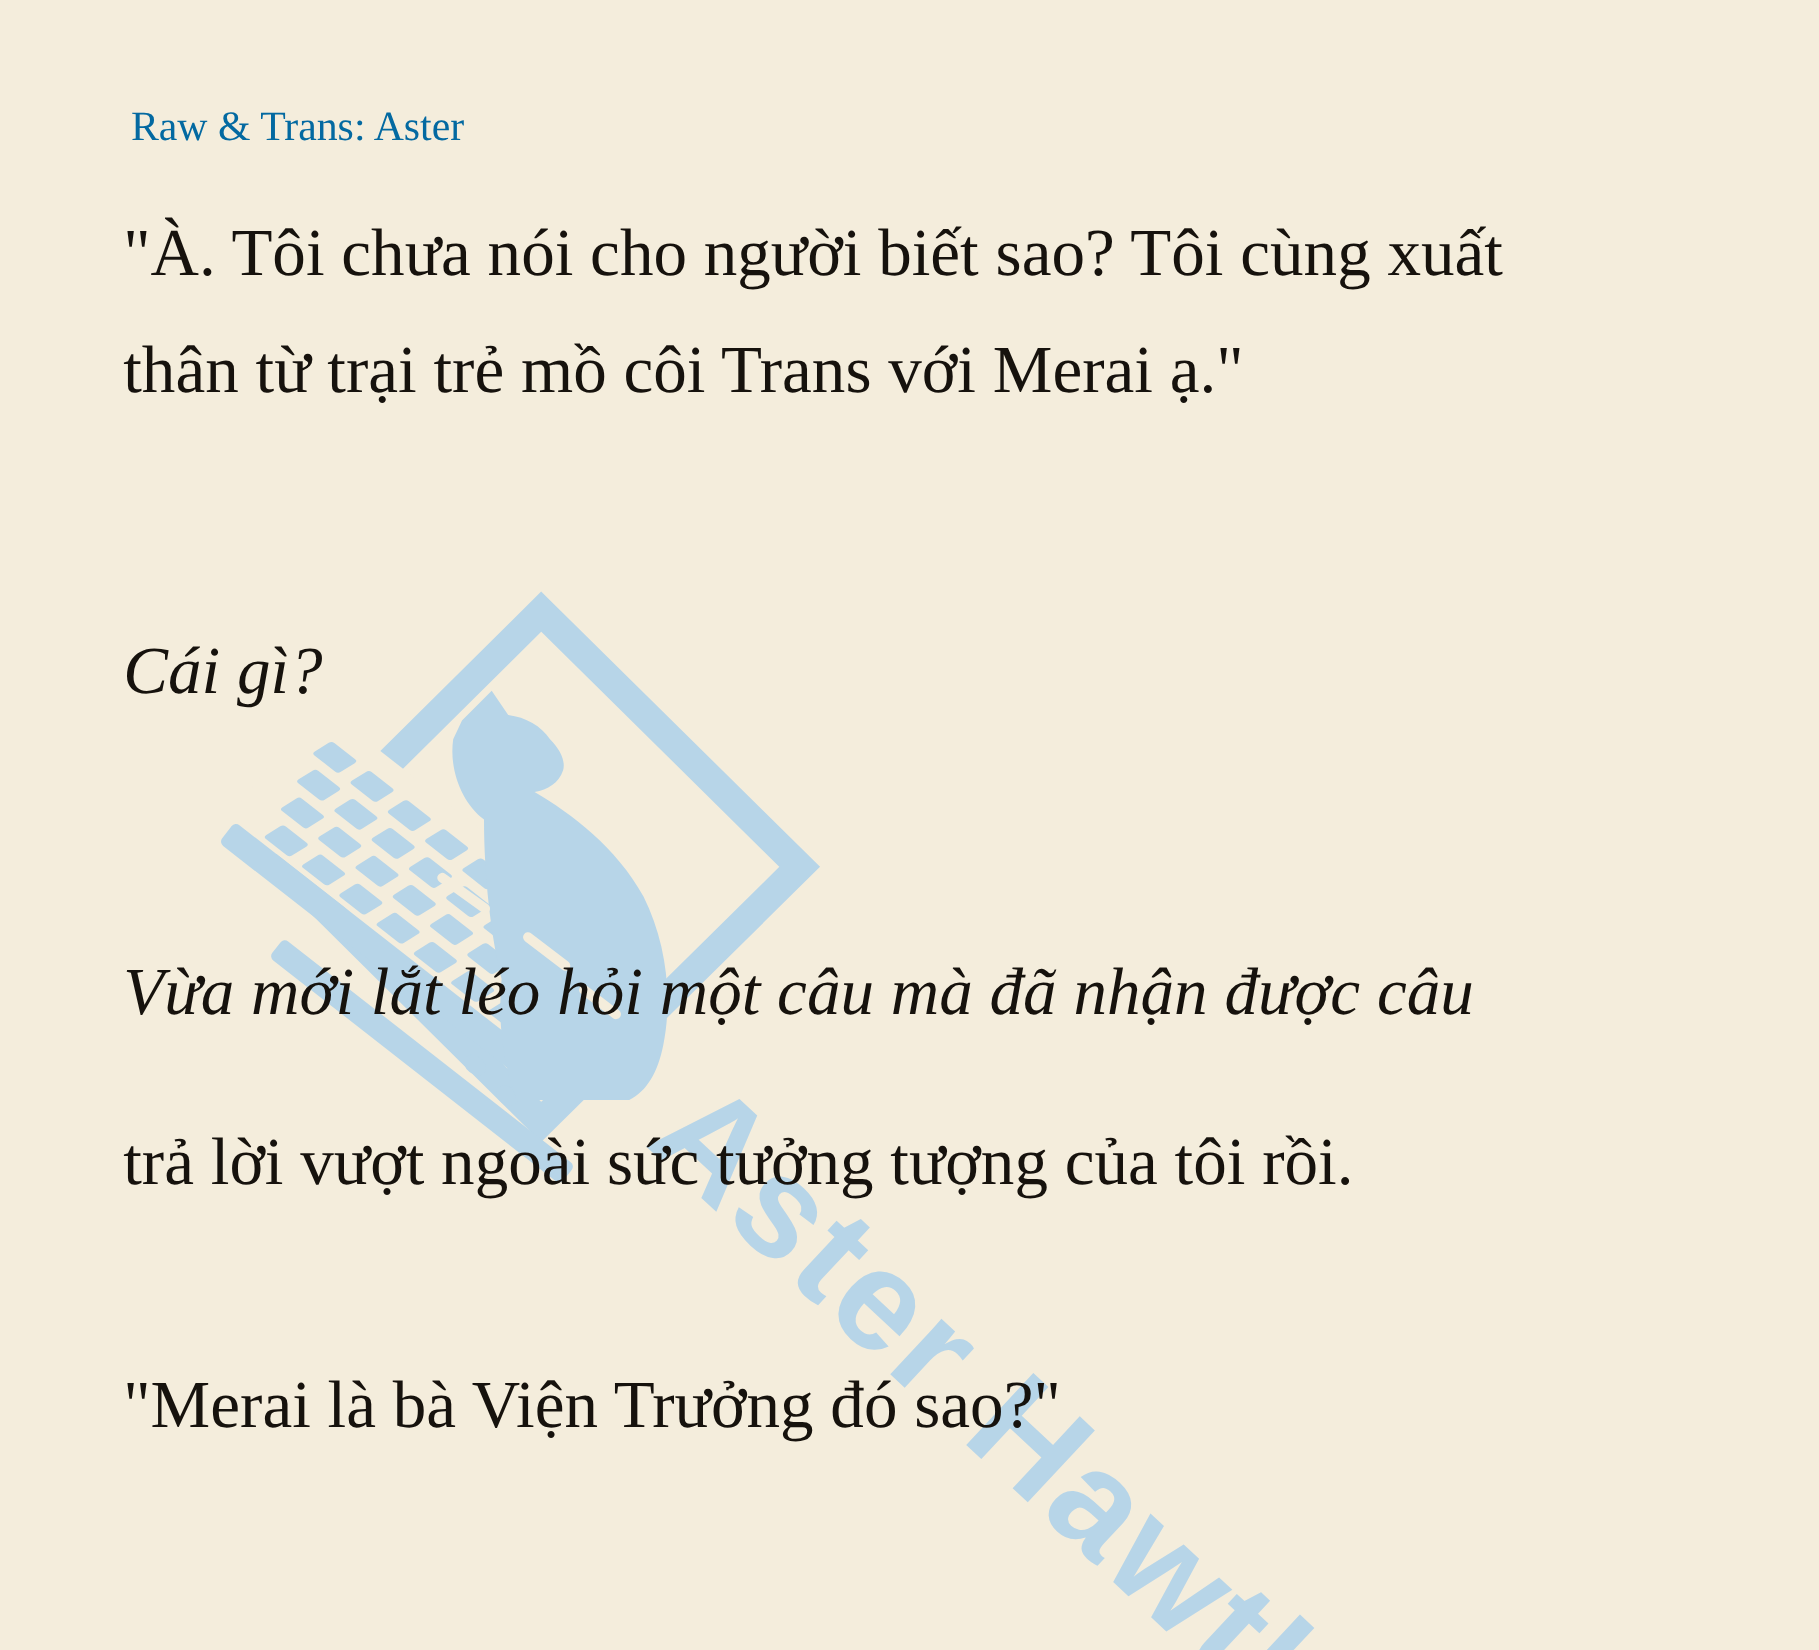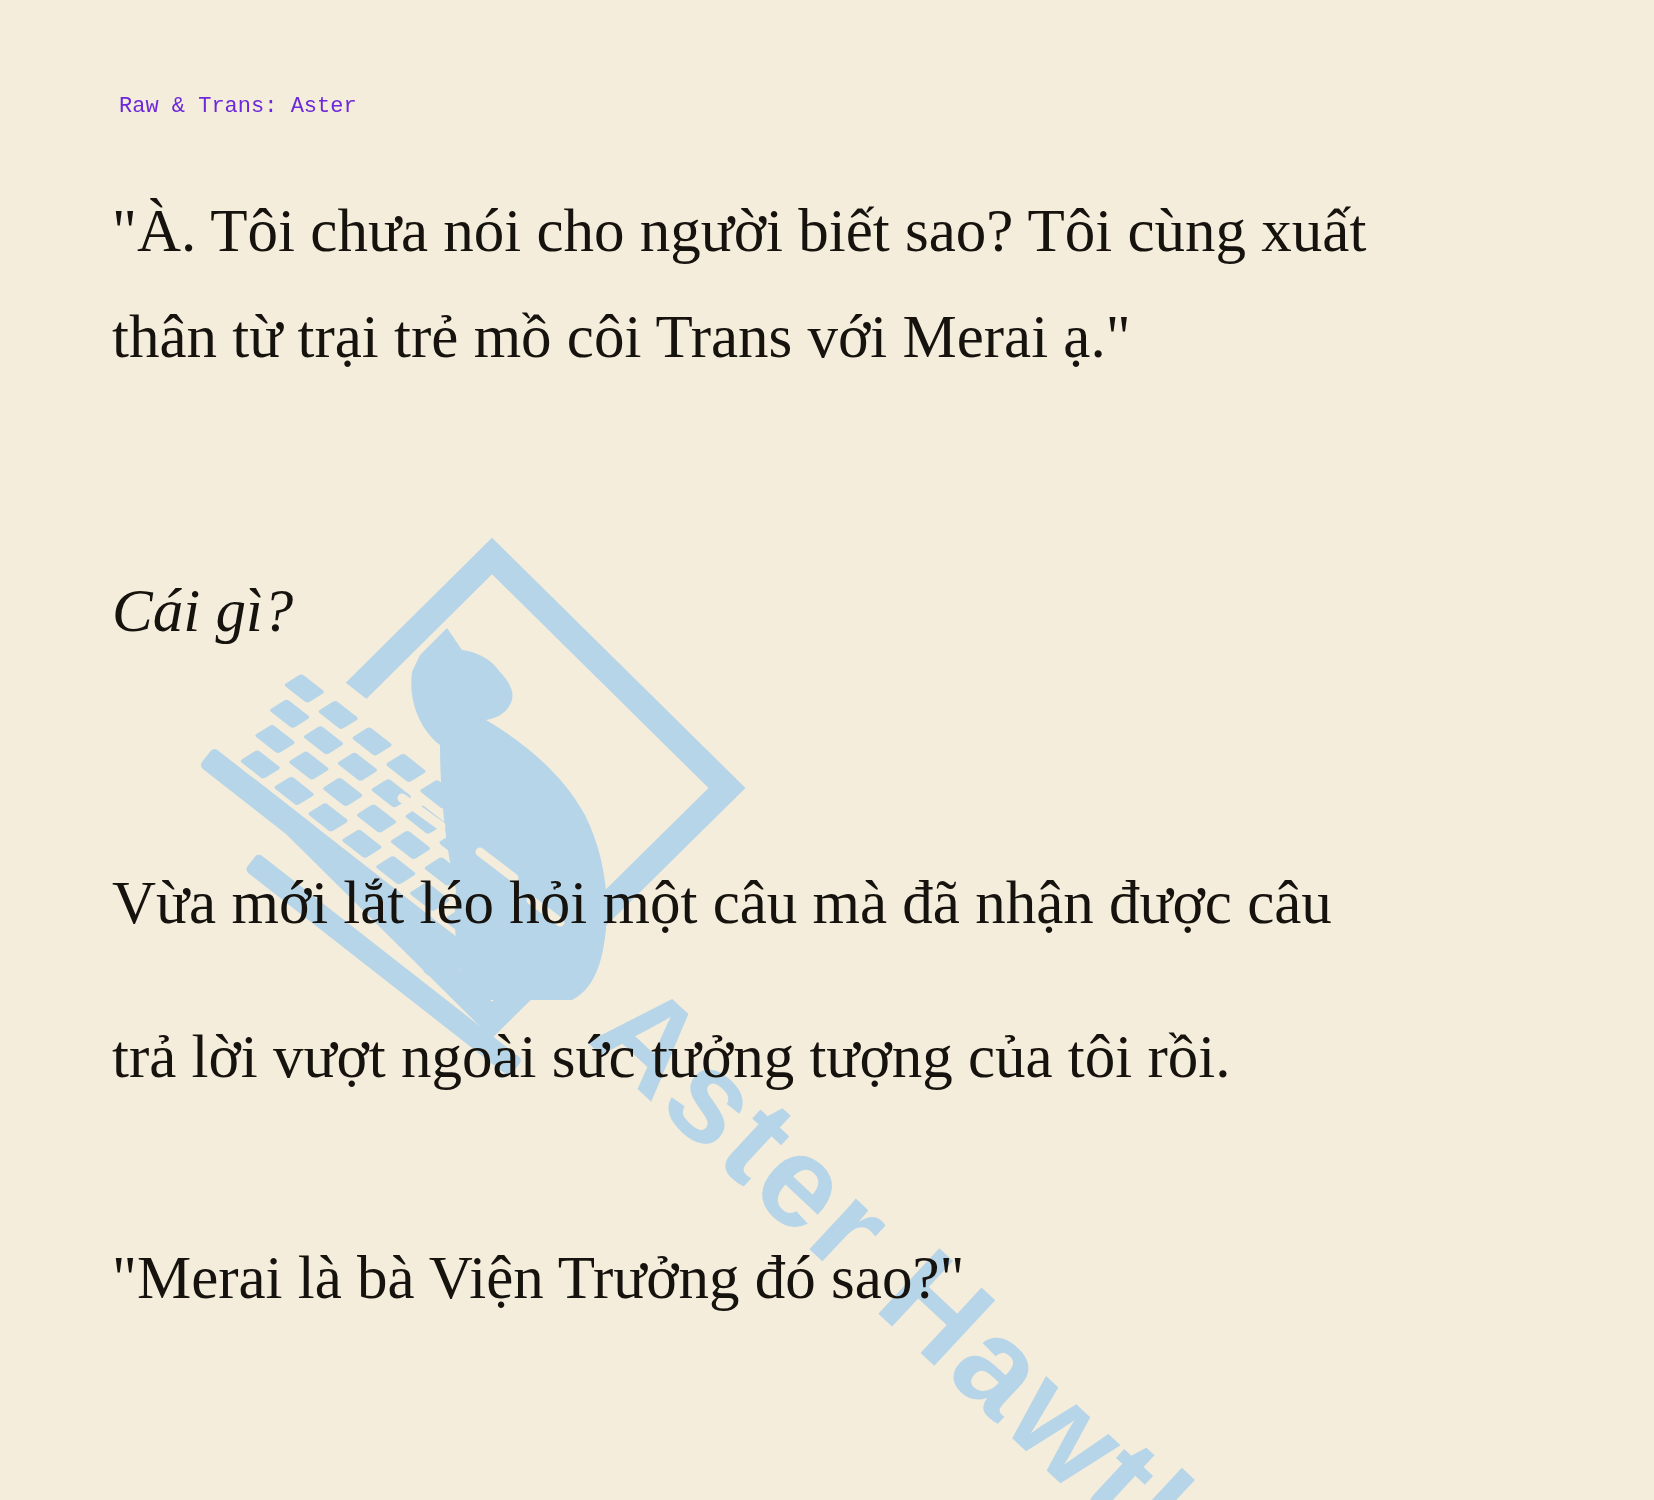--- a/index.html
+++ b/index.html
@@ -38,40 +38,40 @@
   
   .text-layer{
     position:absolute;
     inset:0;
     z-index:1;
   }
   .credit{
     position:absolute;
     left:119px;
     top:95px;
-    font-family:Liberation Mono, monospace;
-    font-size:22px;
+    font-family:Liberation Serif, serif;
+    font-size:38px;
     line-height:1.1;
-    color:#6d28d9;
+    color:#0369a1;
     white-space:nowrap;
   }
   .line{
     position:absolute;
     left:112px;
     font-family:"Liberation Serif", serif;
     font-size:61px;
     line-height:1;
     color:var(--ink);
     white-space:nowrap;
     letter-spacing:0px;
   }
   .l-p1a{top:200px;}
   .l-p1b{top:306px;}
   .l-p2a{top:580px;font-style:italic;}
-  .l-p3a{top:872px;}
+  .l-p3a{top:872px;font-style:italic;}
   .l-p3b{top:982px;margin-top:44px;}
   .l-p4a{top:1247px;}
 </style>
 </head>
 <body>
 
 <div class="page">
 
   <div class="watermark-layer">
     <svg width="1654" height="1500" viewBox="0 0 1654 1500">

